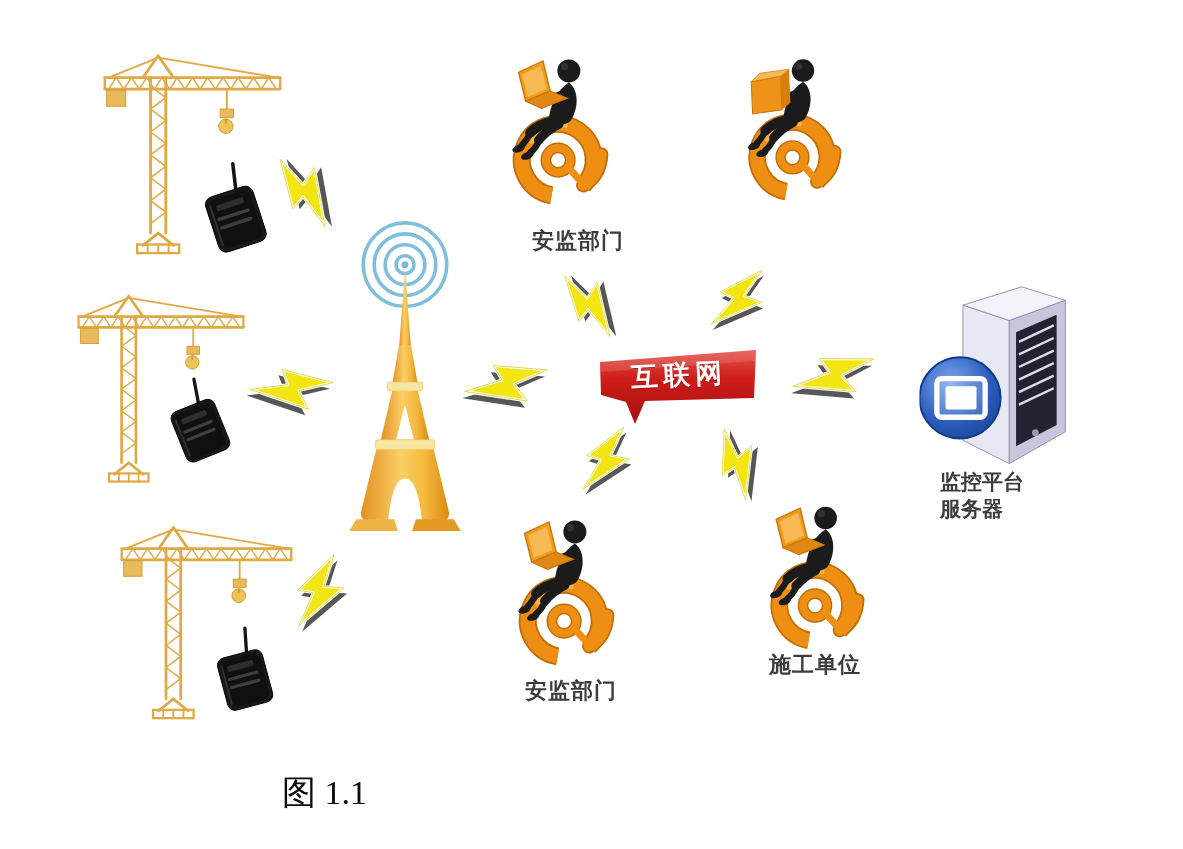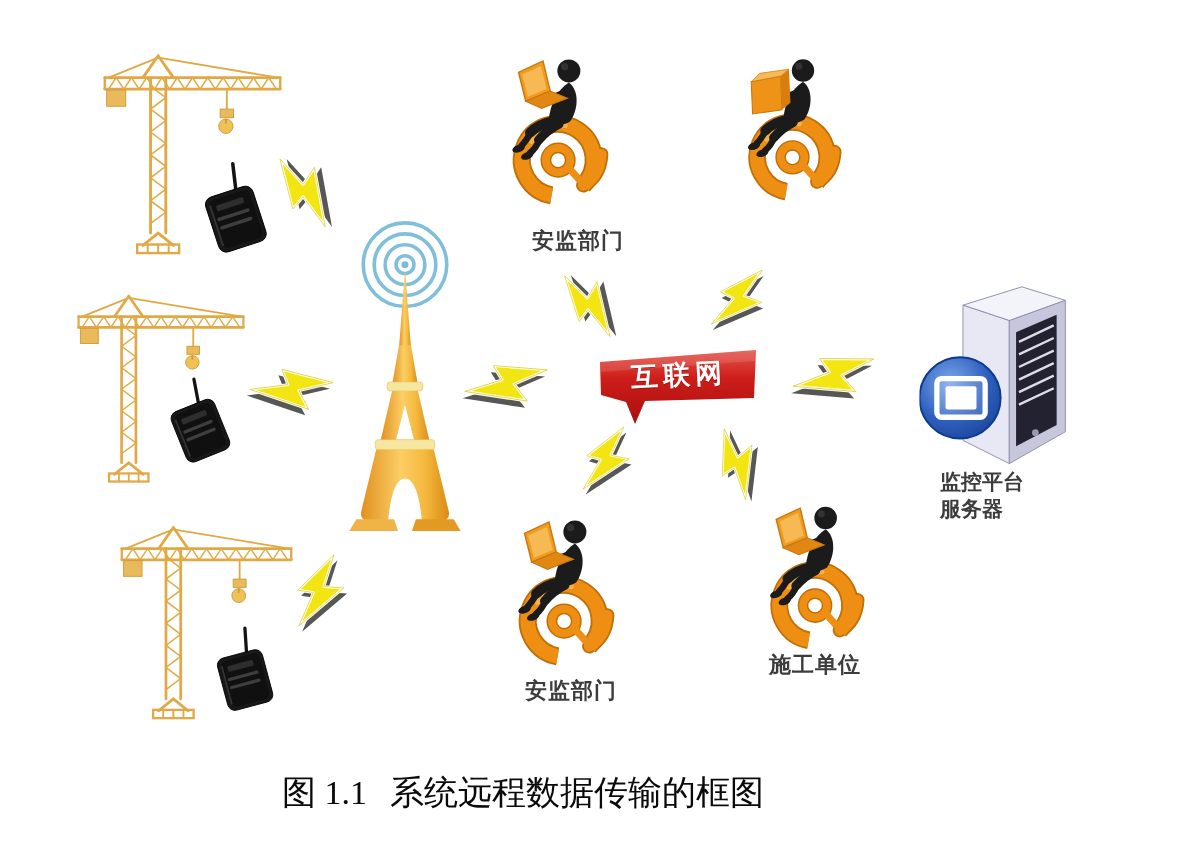--- a/index.html
+++ b/index.html
@@ -281,16 +281,15 @@
         <use href="#sym-server"></use>
       </svg>
     </div>
   <div class="abs server-label" style="left:940px;top:468px;width:145px;">
     <div>监控平台</div>
     <div>服务器</div>
   </div>
 
   <div class="abs caption" style="left:282px;top:770px;">
     <span>图 1.1</span>
-    <span>系统远程数据传输的框图</span>
   </div>
 
 </div>
 
 </body></html>

